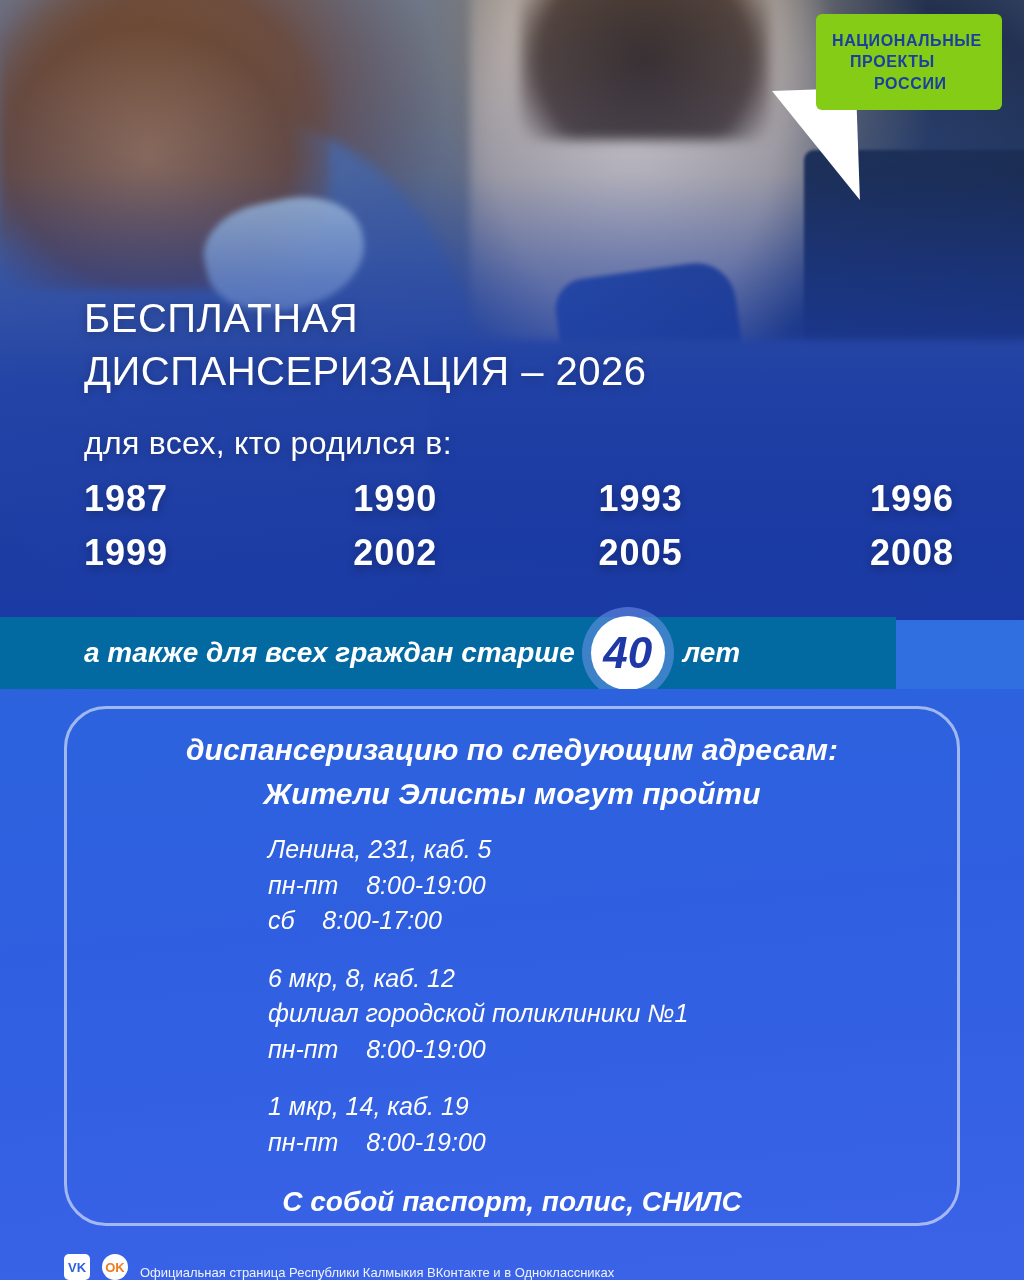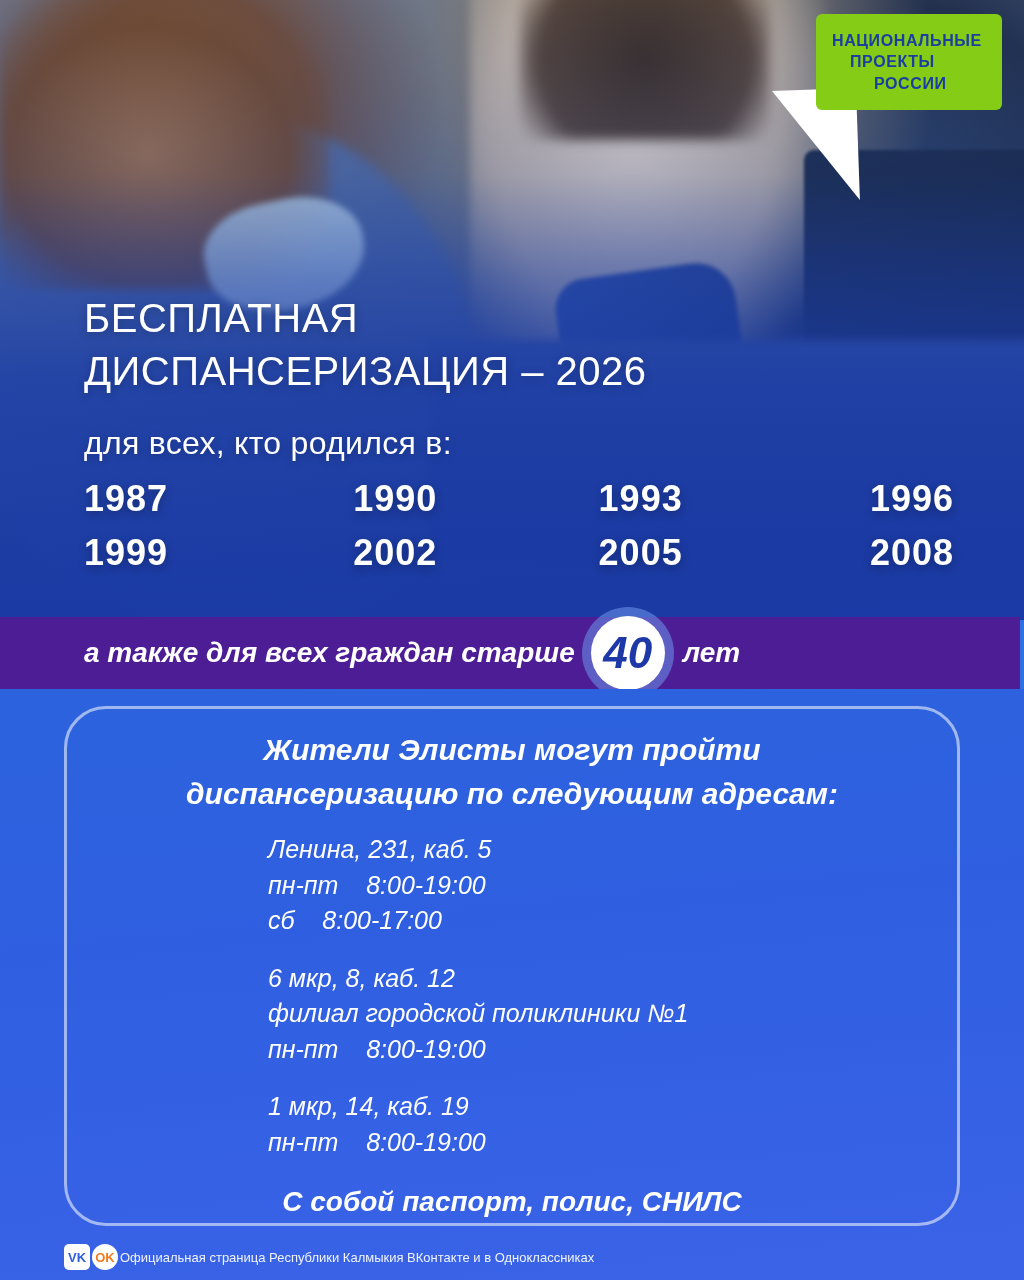--- a/index.html
+++ b/index.html
@@ -162,22 +162,22 @@
   .years .y:nth-child(2){ padding-left:56px; }
   .years .y:nth-child(3){ padding-left:88px; }
   .years .y:nth-child(4){ padding-left:146px; }
   .years .y:nth-child(6){ padding-left:56px; }
   .years .y:nth-child(7){ padding-left:88px; }
   .years .y:nth-child(8){ padding-left:146px; }
 
   
   .strip {
     position:absolute; left:0; top:617px;
-    width:1020px; height:72px;
-    background:#4c1d95;
+    width:896px; height:72px;
+    background:#0369a1;
     display:flex; align-items:center;
   }
   .strip .strip-text {
     margin-left:84px;
     font-size:28px;
     font-style:italic;
     font-weight:bold;
     color:#ffffff;
     display:flex; align-items:center;
     gap:0px;
@@ -235,23 +235,23 @@
     color:#ffffff;
     font-size:28px;
     font-weight:bold;
     font-style:italic;
   }
 
   
   .footer {
     position:absolute; left:0; bottom:0;
     width:1024px; height:46px;
-    display:flex; align-items:center;
+    display:flex; align-items:flex-end;
     padding-left:64px;
-    gap:2px;
+    gap:12px;
   }
   .sm-icon {
     width:26px; height:26px;
     border-radius:5px;
     background:#ffffff;
     color:#2f5fe0;
     font-size:13px; font-weight:bold;
     display:flex; align-items:center; justify-content:center;
   }
   .sm-icon.ok { background:#ffffff; color:#f07c20; border-radius:50%; }
@@ -307,22 +307,22 @@
       <span class="before">а также для всех граждан старше</span>
       <span class="badge40">40</span>
       <span>лет</span>
     </div>
   </div>
 
   <div class="lower"></div>
   <div class="card"></div>
 
   <div class="card-title">
+    <div>диспансеризацию по следующим адресам:</div>
     <div>Жители Элисты могут пройти</div>
-    <div>диспансеризацию по следующим адресам:</div>
   </div>
 
   <div class="addresses">
     <div class="addr-group">
       <div class="addr-line">Ленина, 231, каб. 5</div>
       <div class="addr-line">пн-пт    8:00-19:00</div>
       <div class="addr-line">сб    8:00-17:00</div>
     </div>
     <div class="addr-group">
       <div class="addr-line">6 мкр, 8, каб. 12</div>

